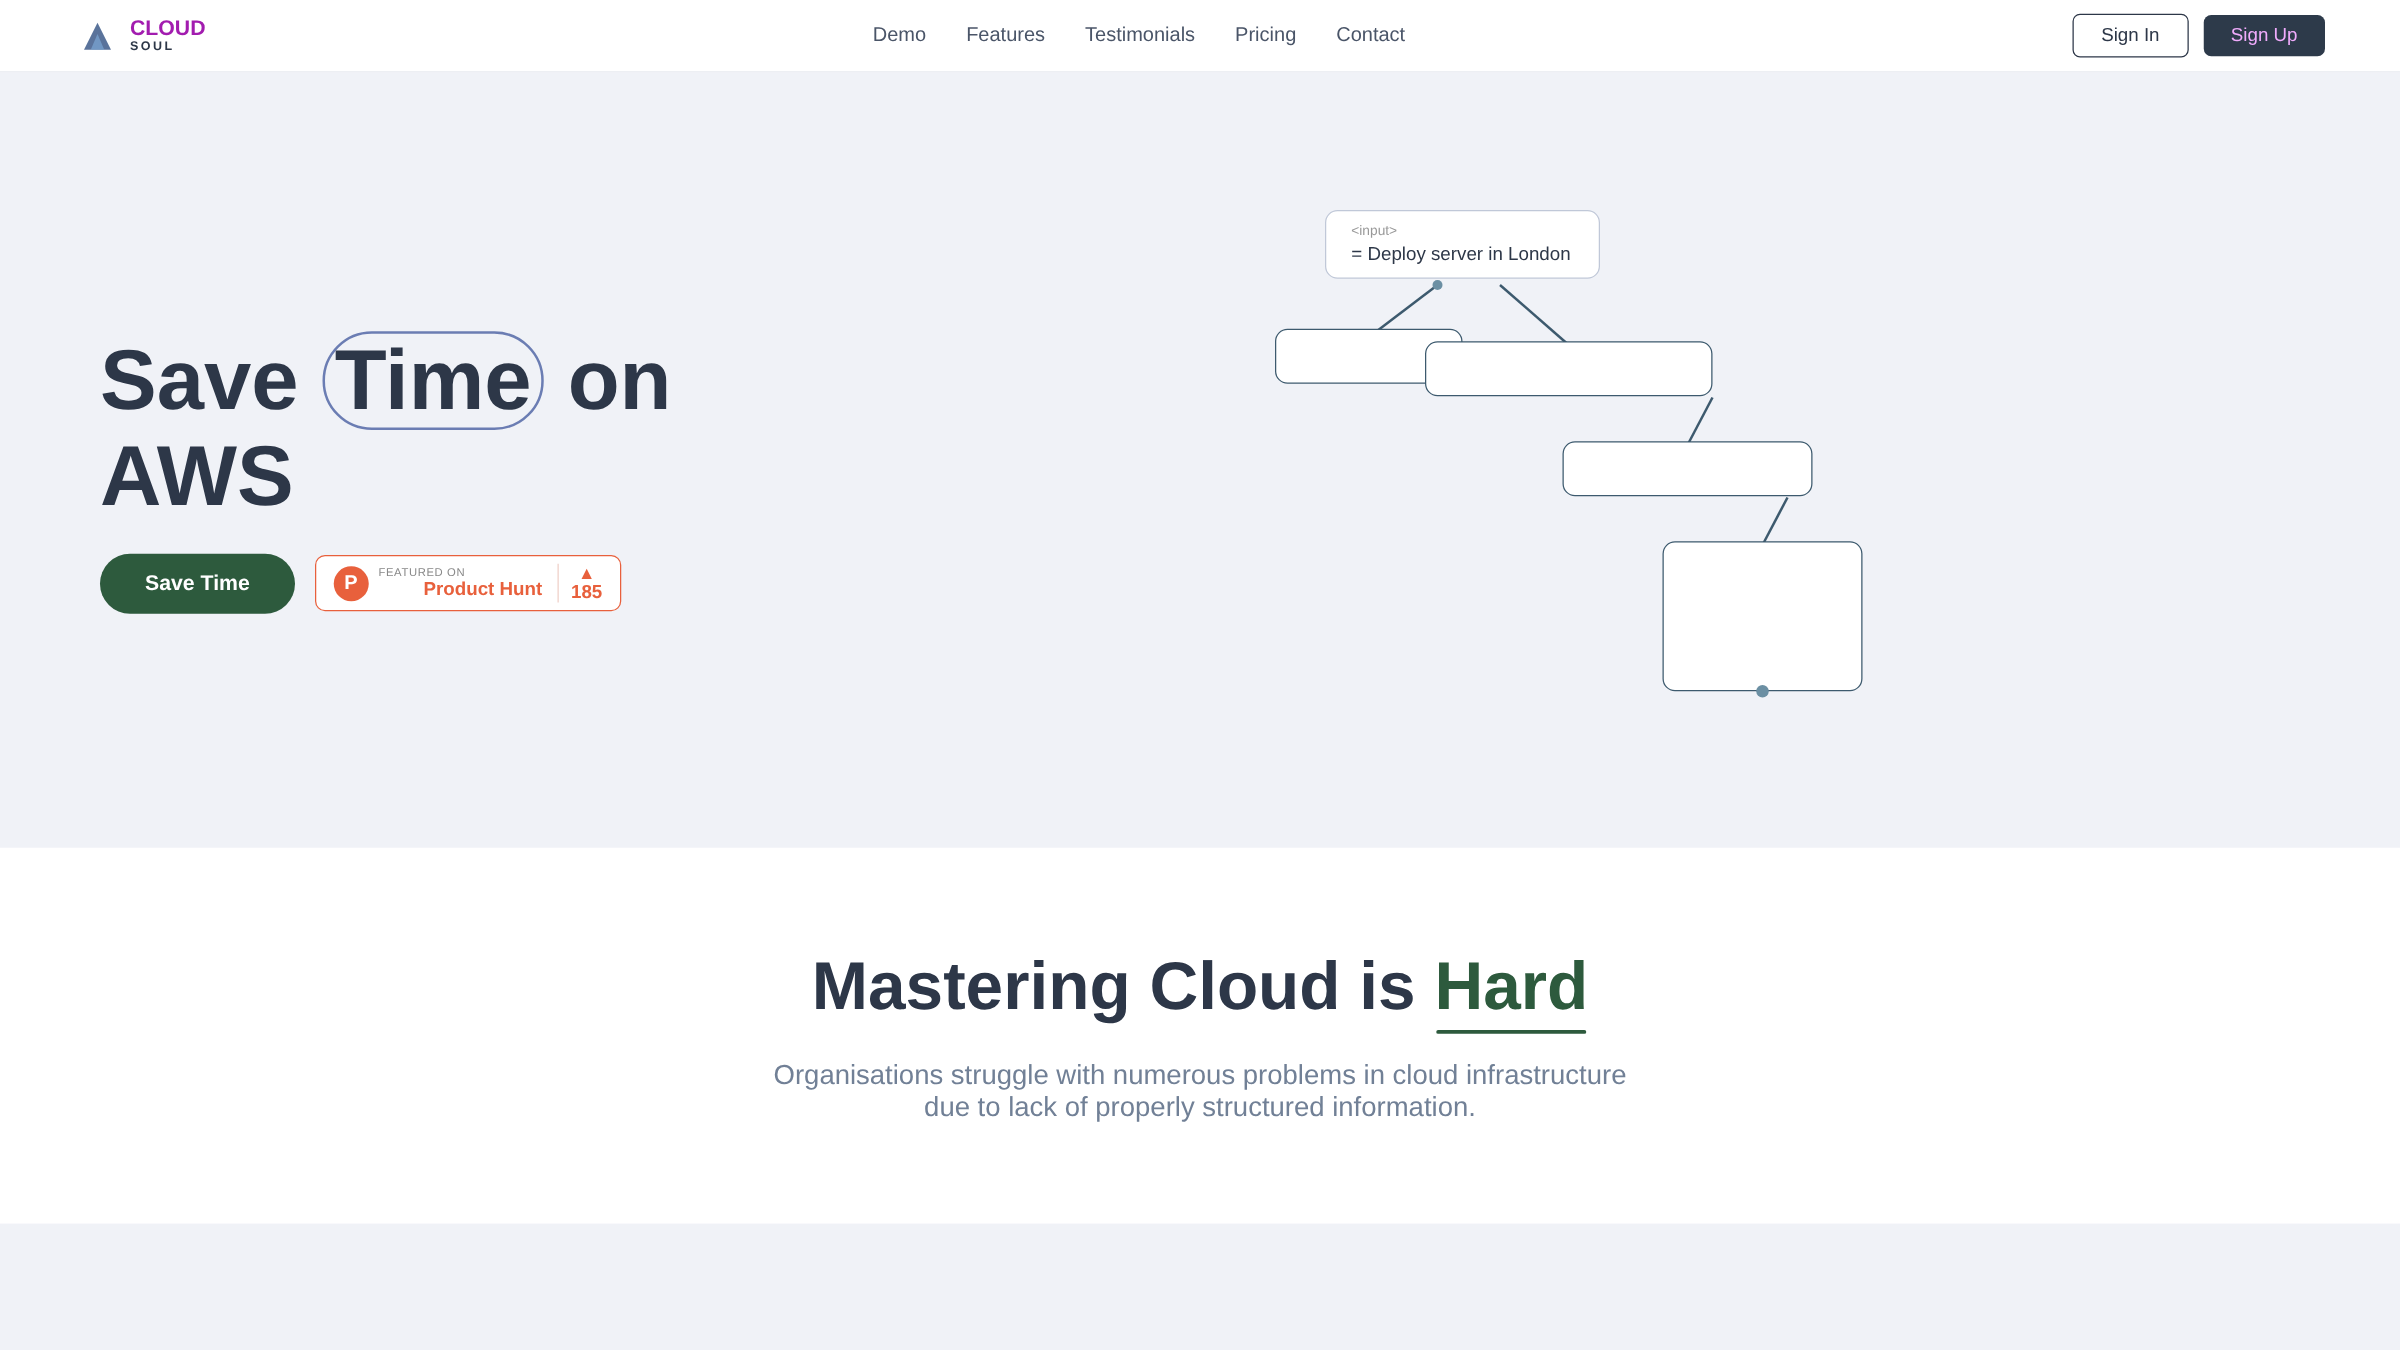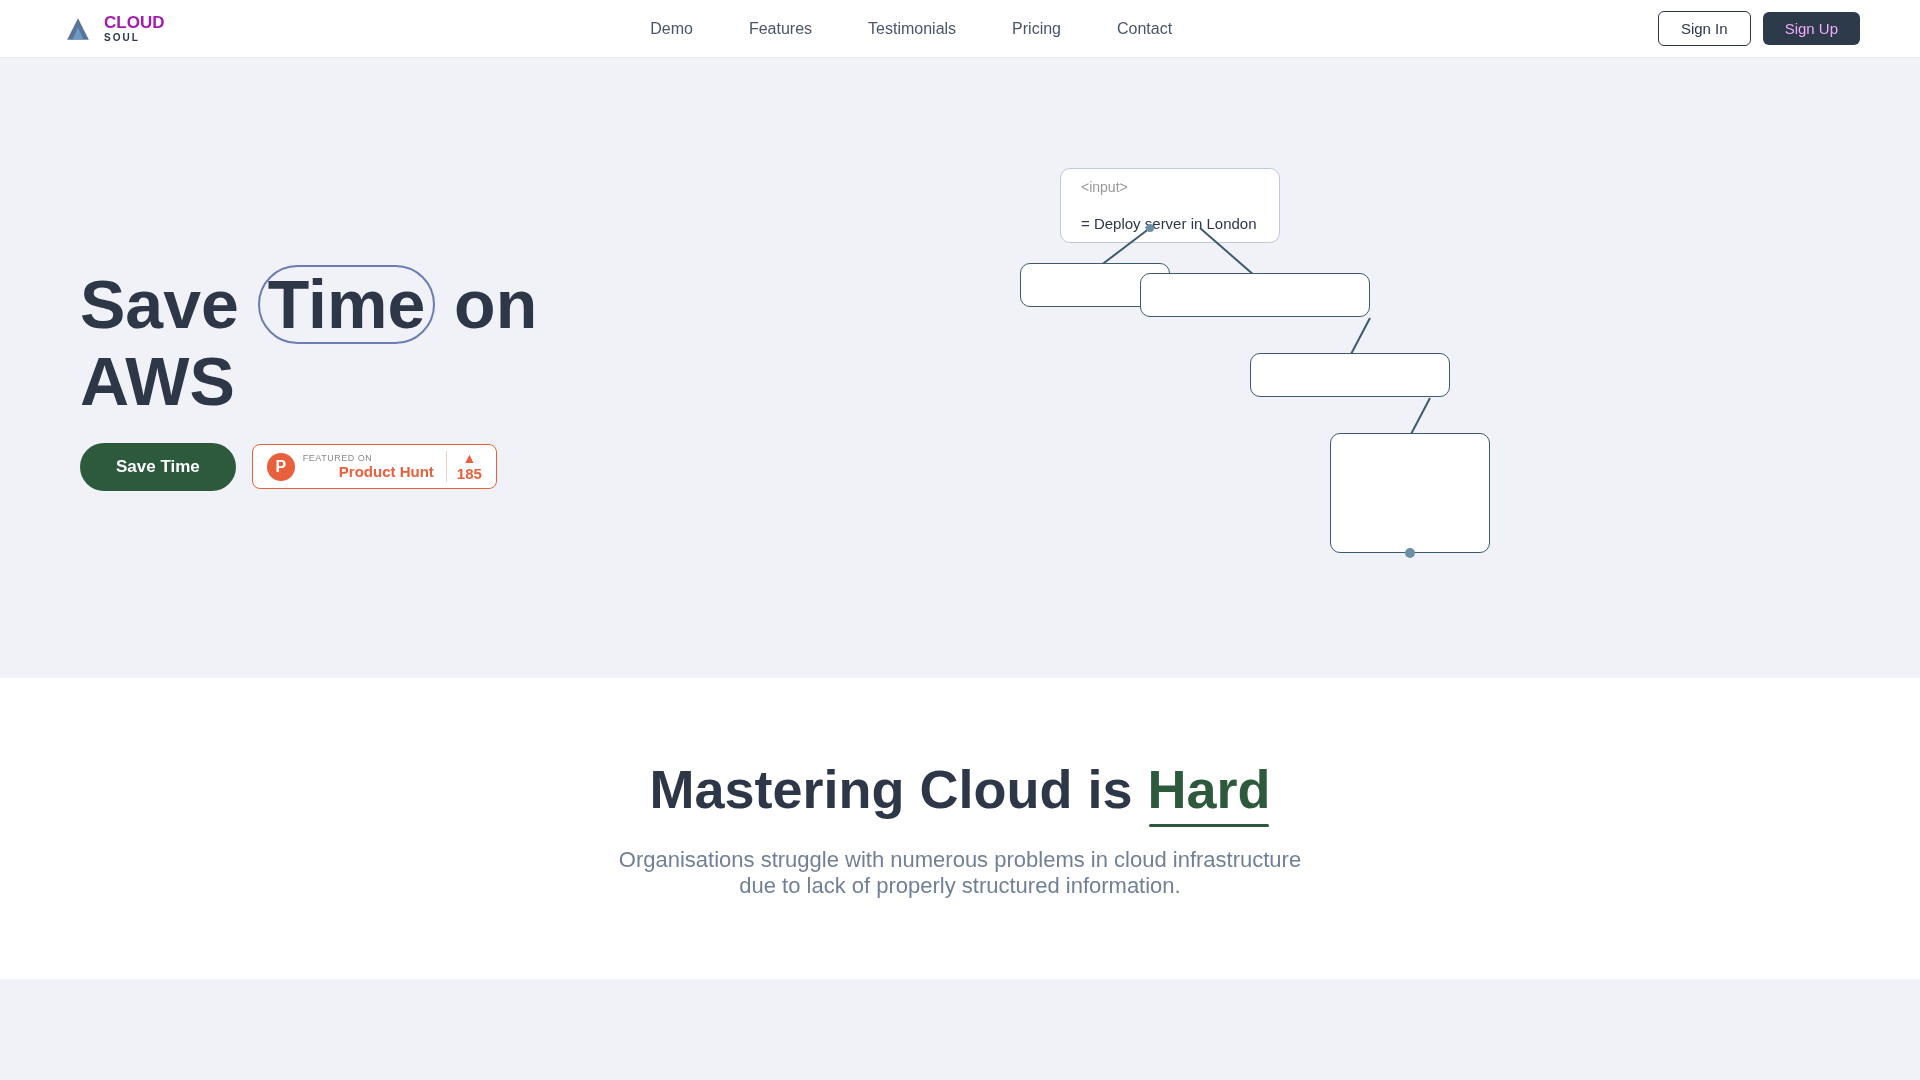--- a/index.html
+++ b/index.html
@@ -30,21 +30,21 @@
       color: #2d3748;
       line-height: 1.1;
       display: flex;
       flex-direction: column;
     }
     .logo-text span:first-child { color: #a21caf; }
     .logo-text span:last-child { color: #2d3748; letter-spacing: 2px; font-size: 10px; font-weight: 700; }
     .nav-links {
       display: flex;
       align-items: center;
-      gap: 56px;
+      gap: 32px;
     }
     .nav-links a {
       text-decoration: none;
       color: #4a5568;
       font-size: 16px;
       font-weight: 500;
     }
     .nav-actions {
       display: flex;
       align-items: center;
@@ -199,23 +199,23 @@
       position: absolute;
       top: 10px;
       left: 60px;
       background: #fff;
       border: 1.5px solid #c0c8d8;
       border-radius: 10px;
       padding: 10px 20px;
       min-width: 220px;
     }
     .node-input .node-label {
-      font-size: 14px;
+      font-size: 11px;
       color: #999;
-      margin-bottom: 20px;
+      margin-bottom: 4px;
     }
     .node-input .node-content {
       font-size: 15px;
       color: #2d3748;
       font-weight: 500;
     }
     
     .diagram-svg {
       position: absolute;
       top: 0; left: 0;

